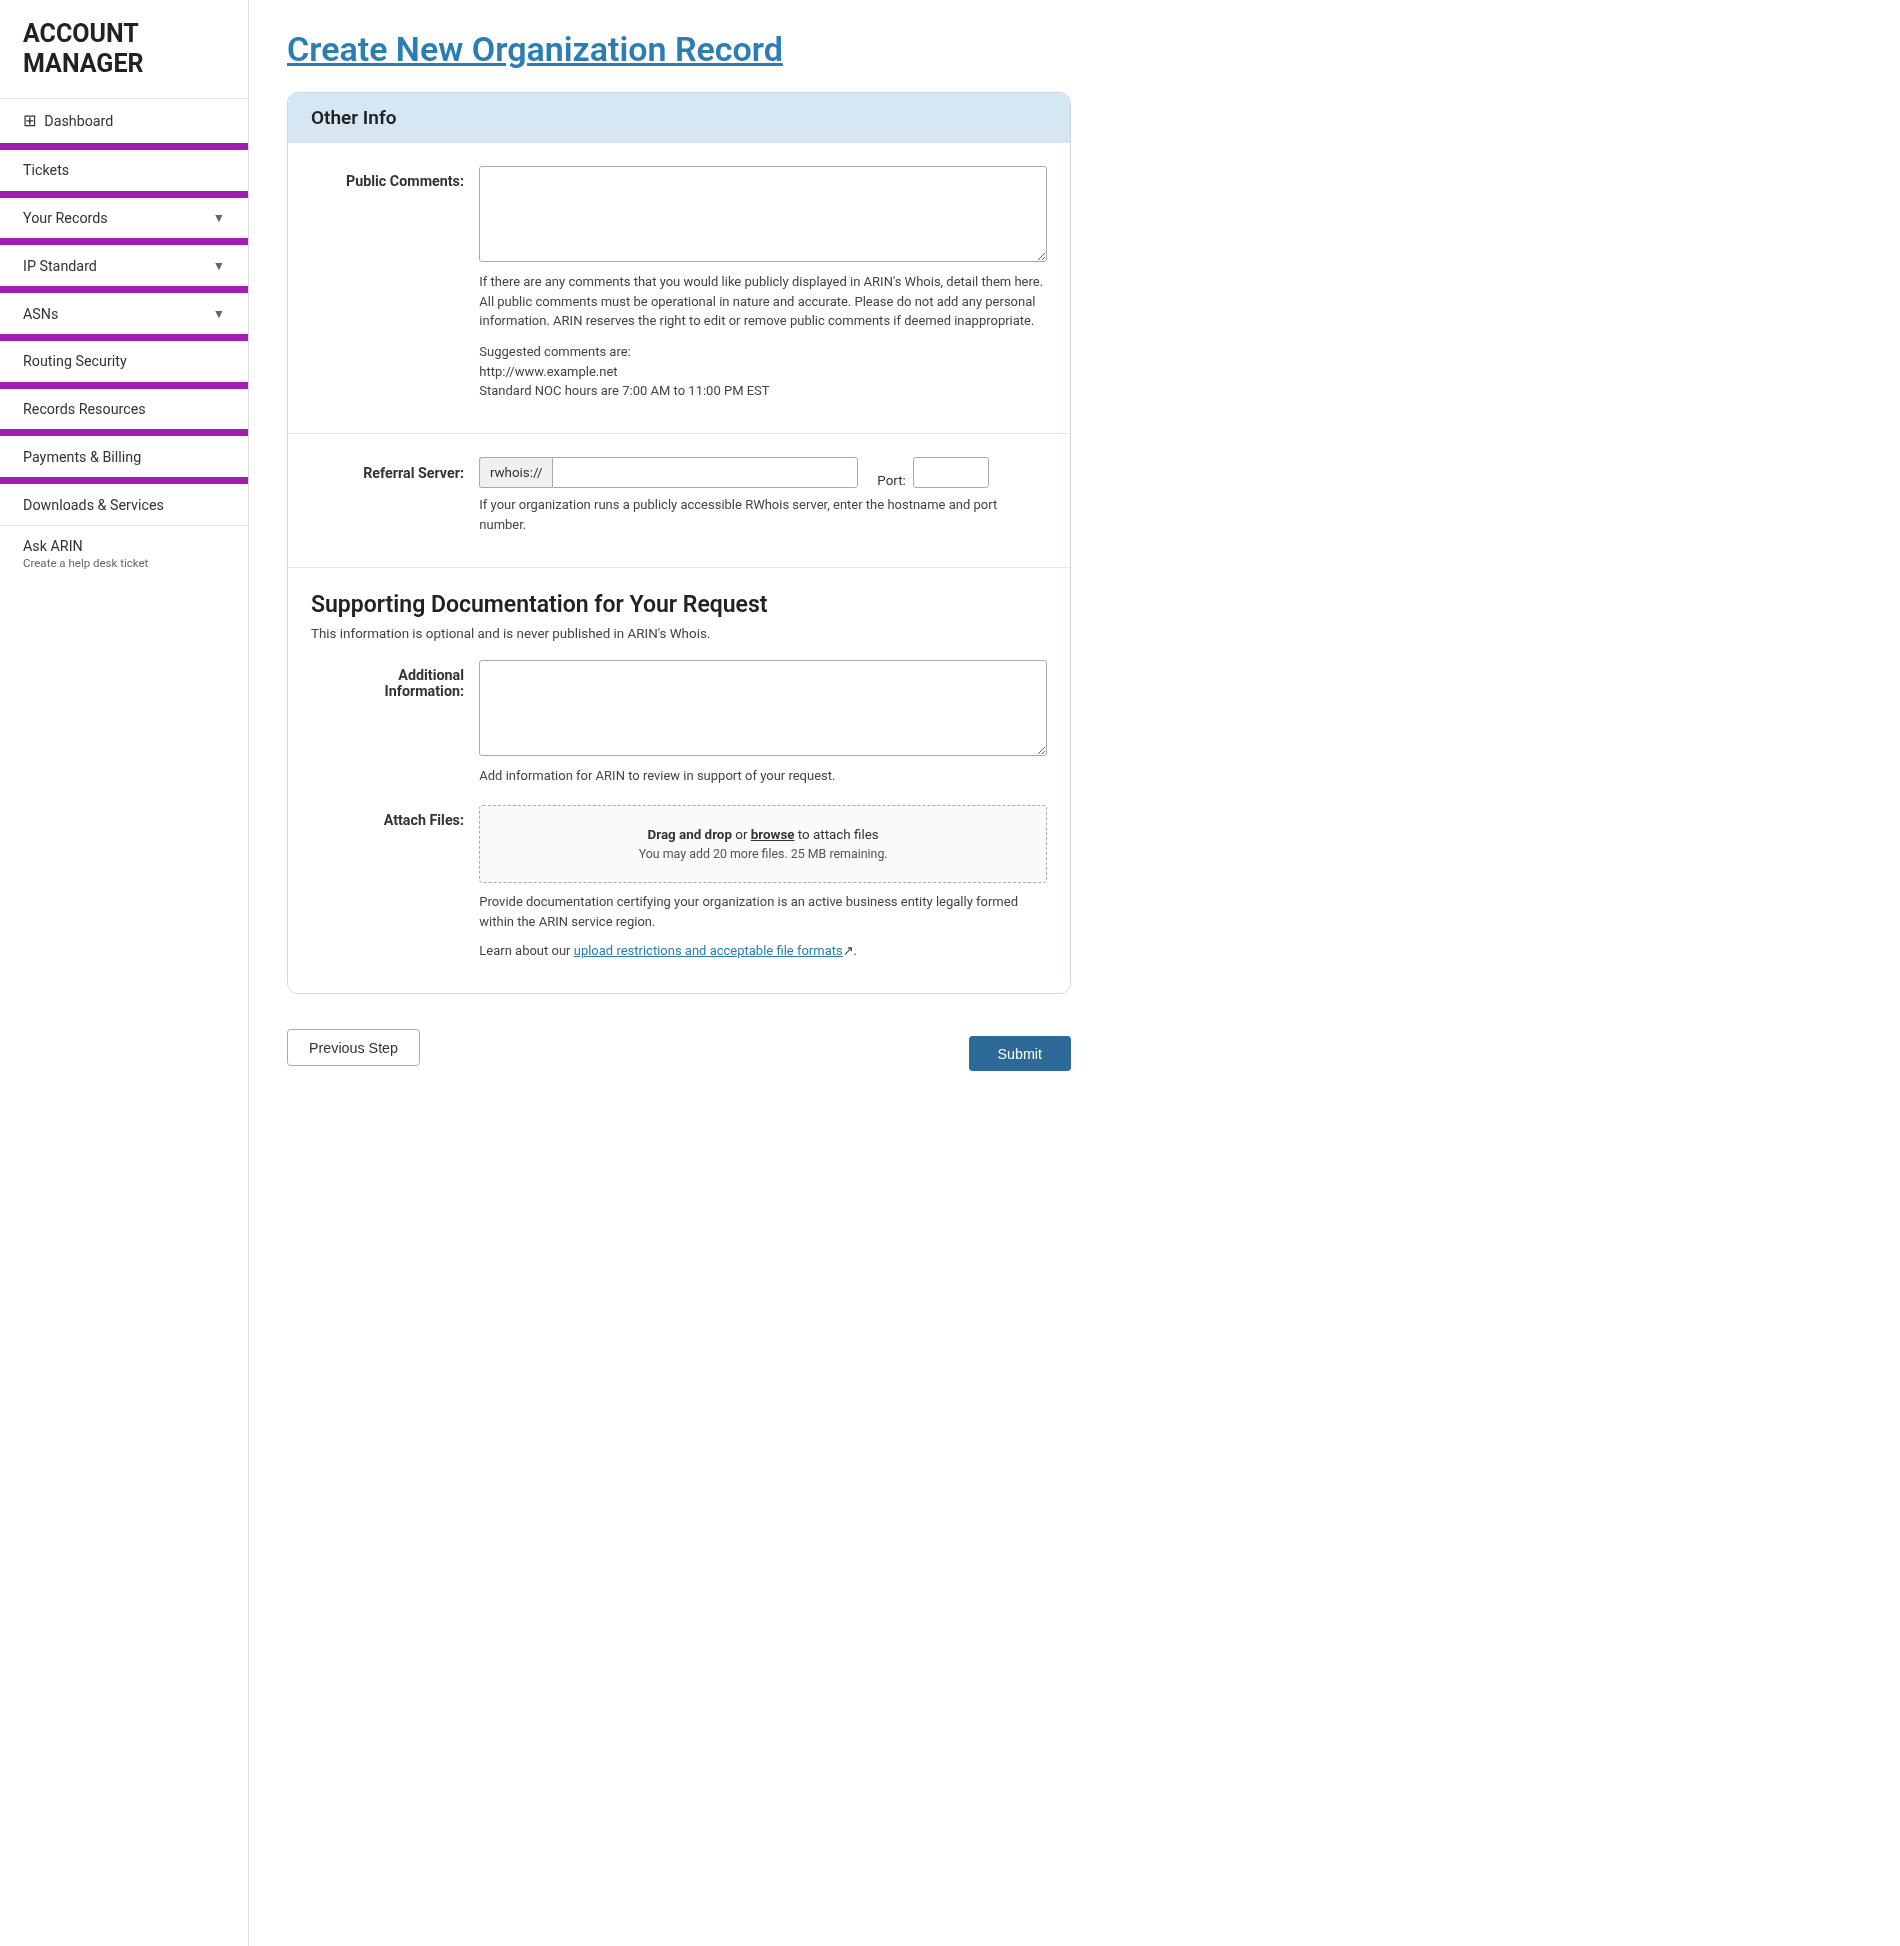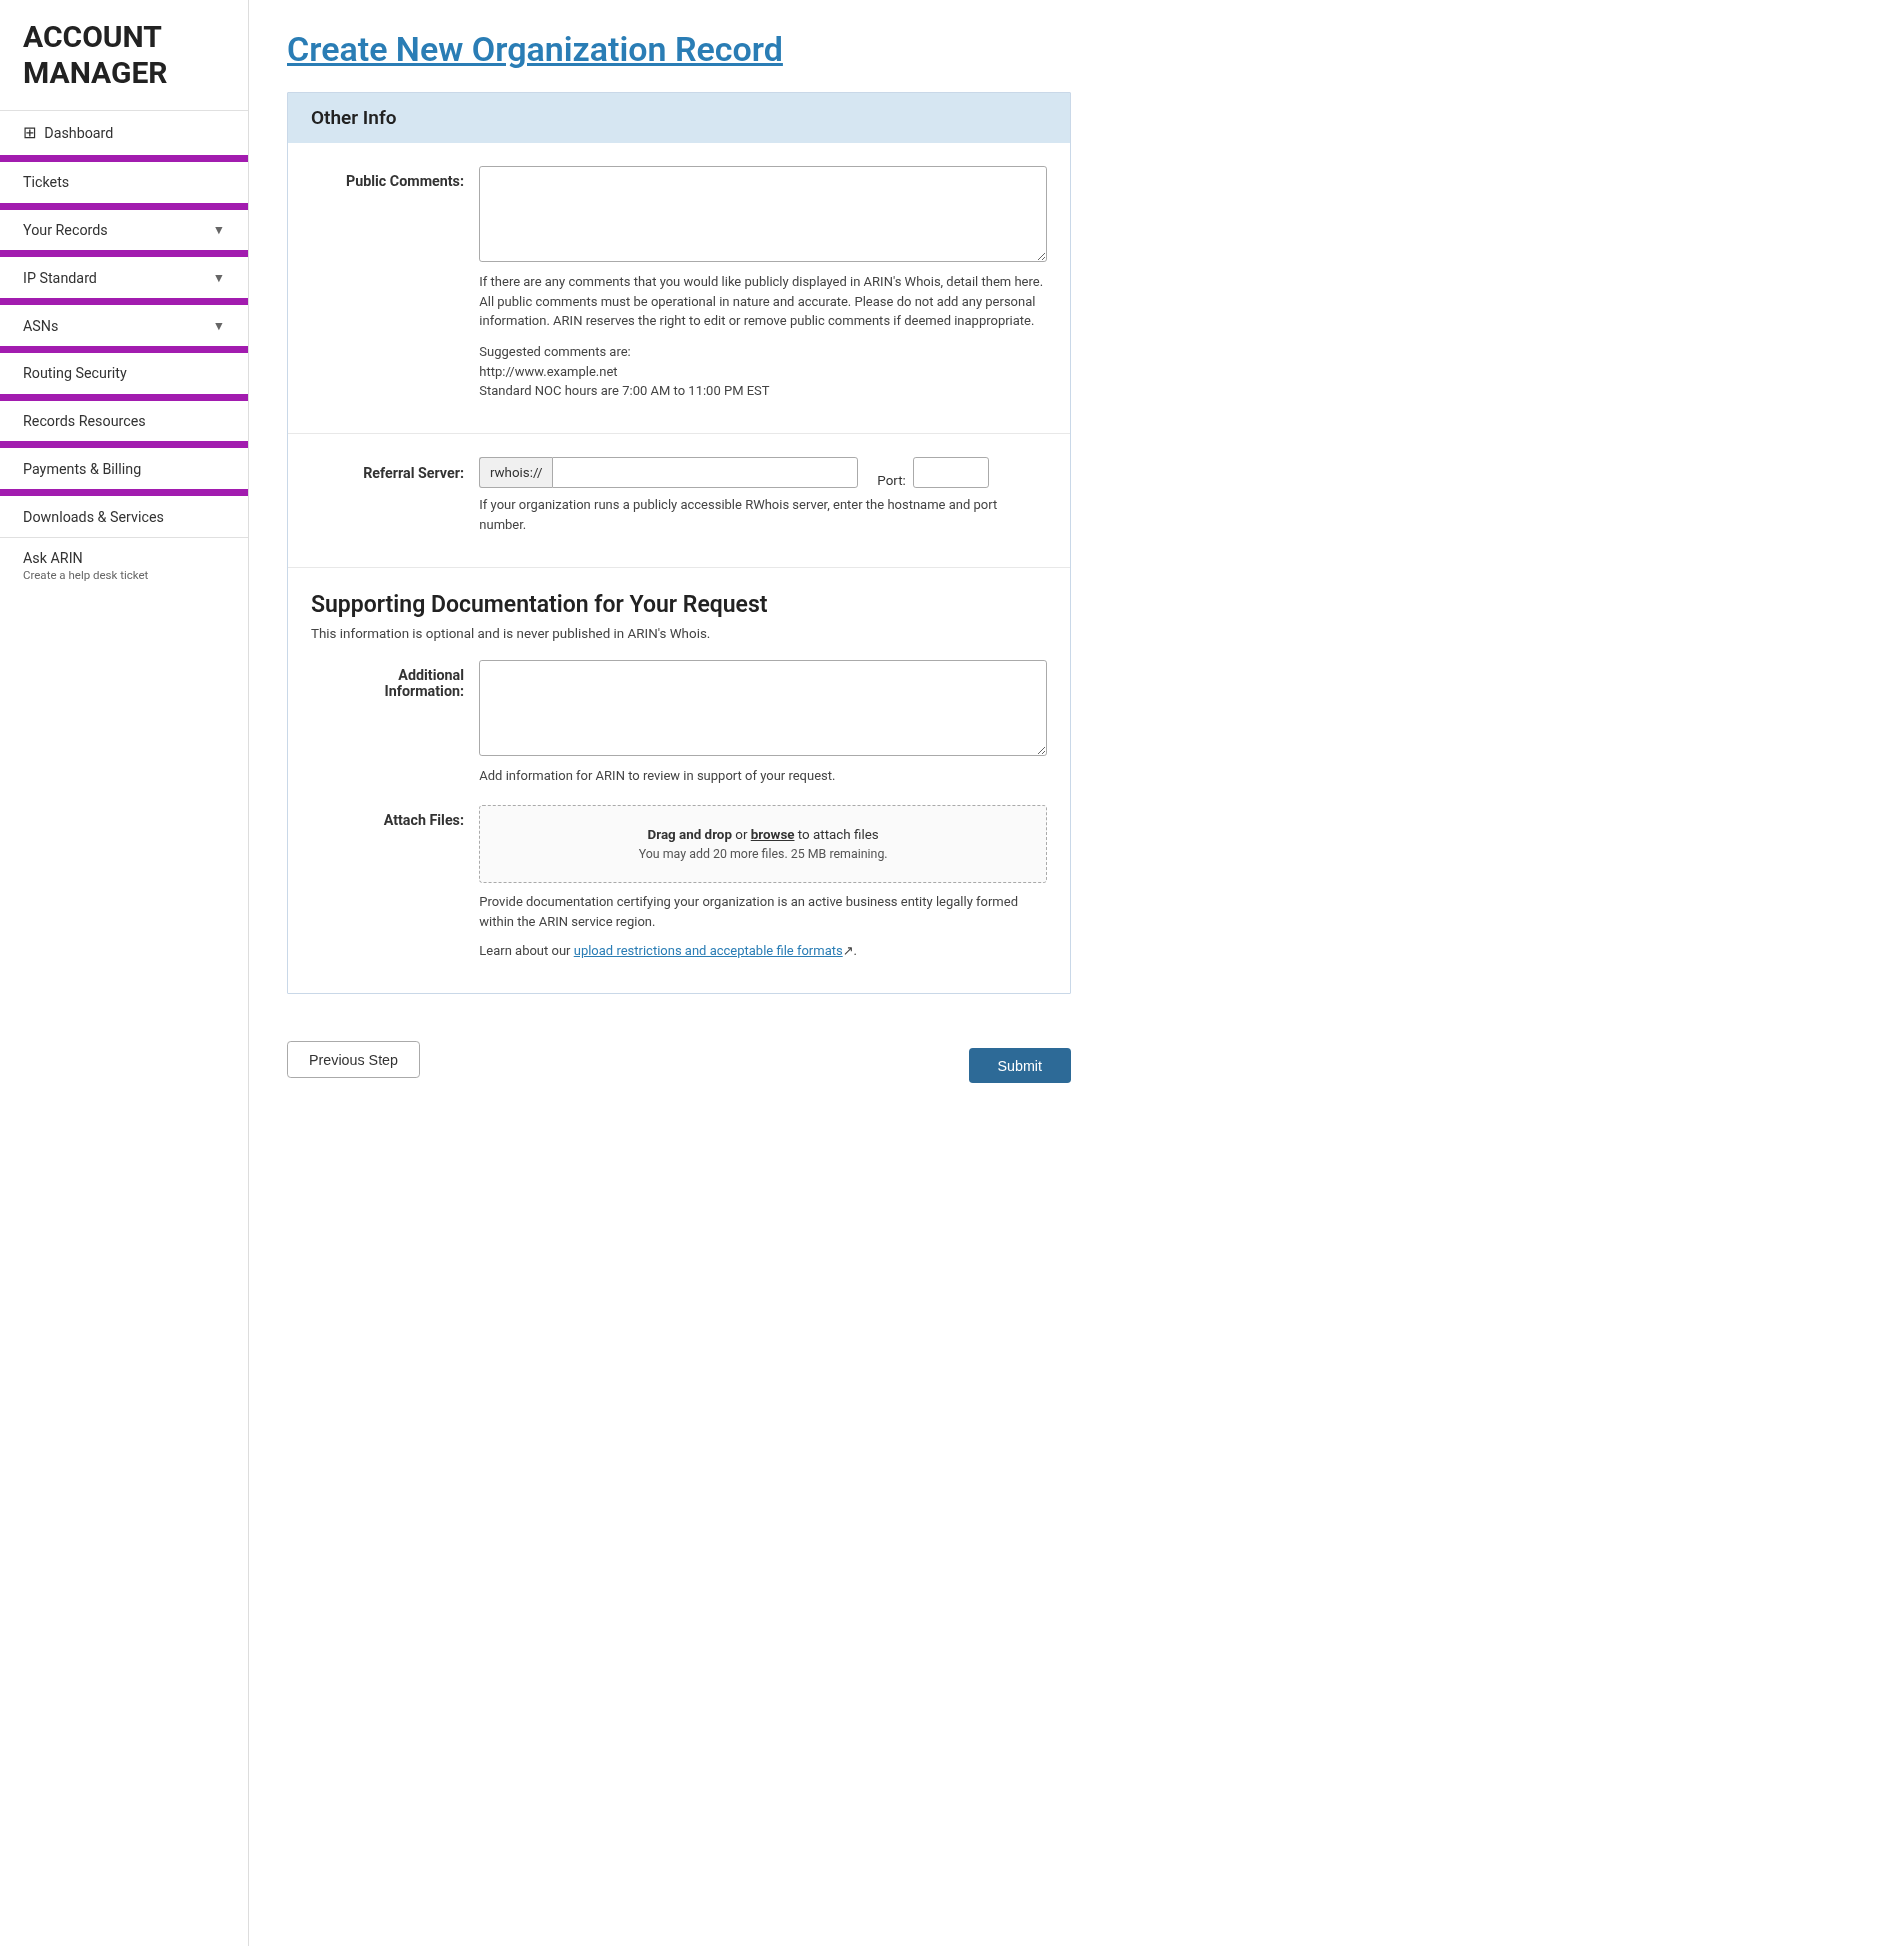--- a/index.html
+++ b/index.html
@@ -14,21 +14,21 @@
 
     
     .sidebar {
       width: 249px;
       min-width: 249px;
       border-right: 1px solid #ddd;
       padding: 19px 0;
       background: #fff;
     }
     .sidebar-brand {
-      font-size: 30px;
+      font-size: 25px;
       font-weight: 700;
       color: #222;
       line-height: 1.2;
       padding: 0 23px 19px 23px;
     }
     .sidebar-nav-item {
       display: flex;
       align-items: center;
       justify-content: space-between;
       padding: 12.4px 23px;
@@ -68,23 +68,23 @@
       font-size: 34px;
       font-weight: 600;
       color: #2a7db5;
       margin-bottom: 23px;
       text-decoration: underline;
     }
 
     
     .panel {
       border: 1px solid #c9d8e8;
-      border-radius: 1px;
+      border-radius: 11px;
       overflow: hidden;
-      margin-bottom: 27px;
+      margin-bottom: 15px;
     }
     .panel-header {
       background: #d6e6f2;
       padding: 13.4px 23px;
       font-size: 19px;
       font-weight: 600;
       color: #222;
     }
     .panel-body {
       background: #fff;

